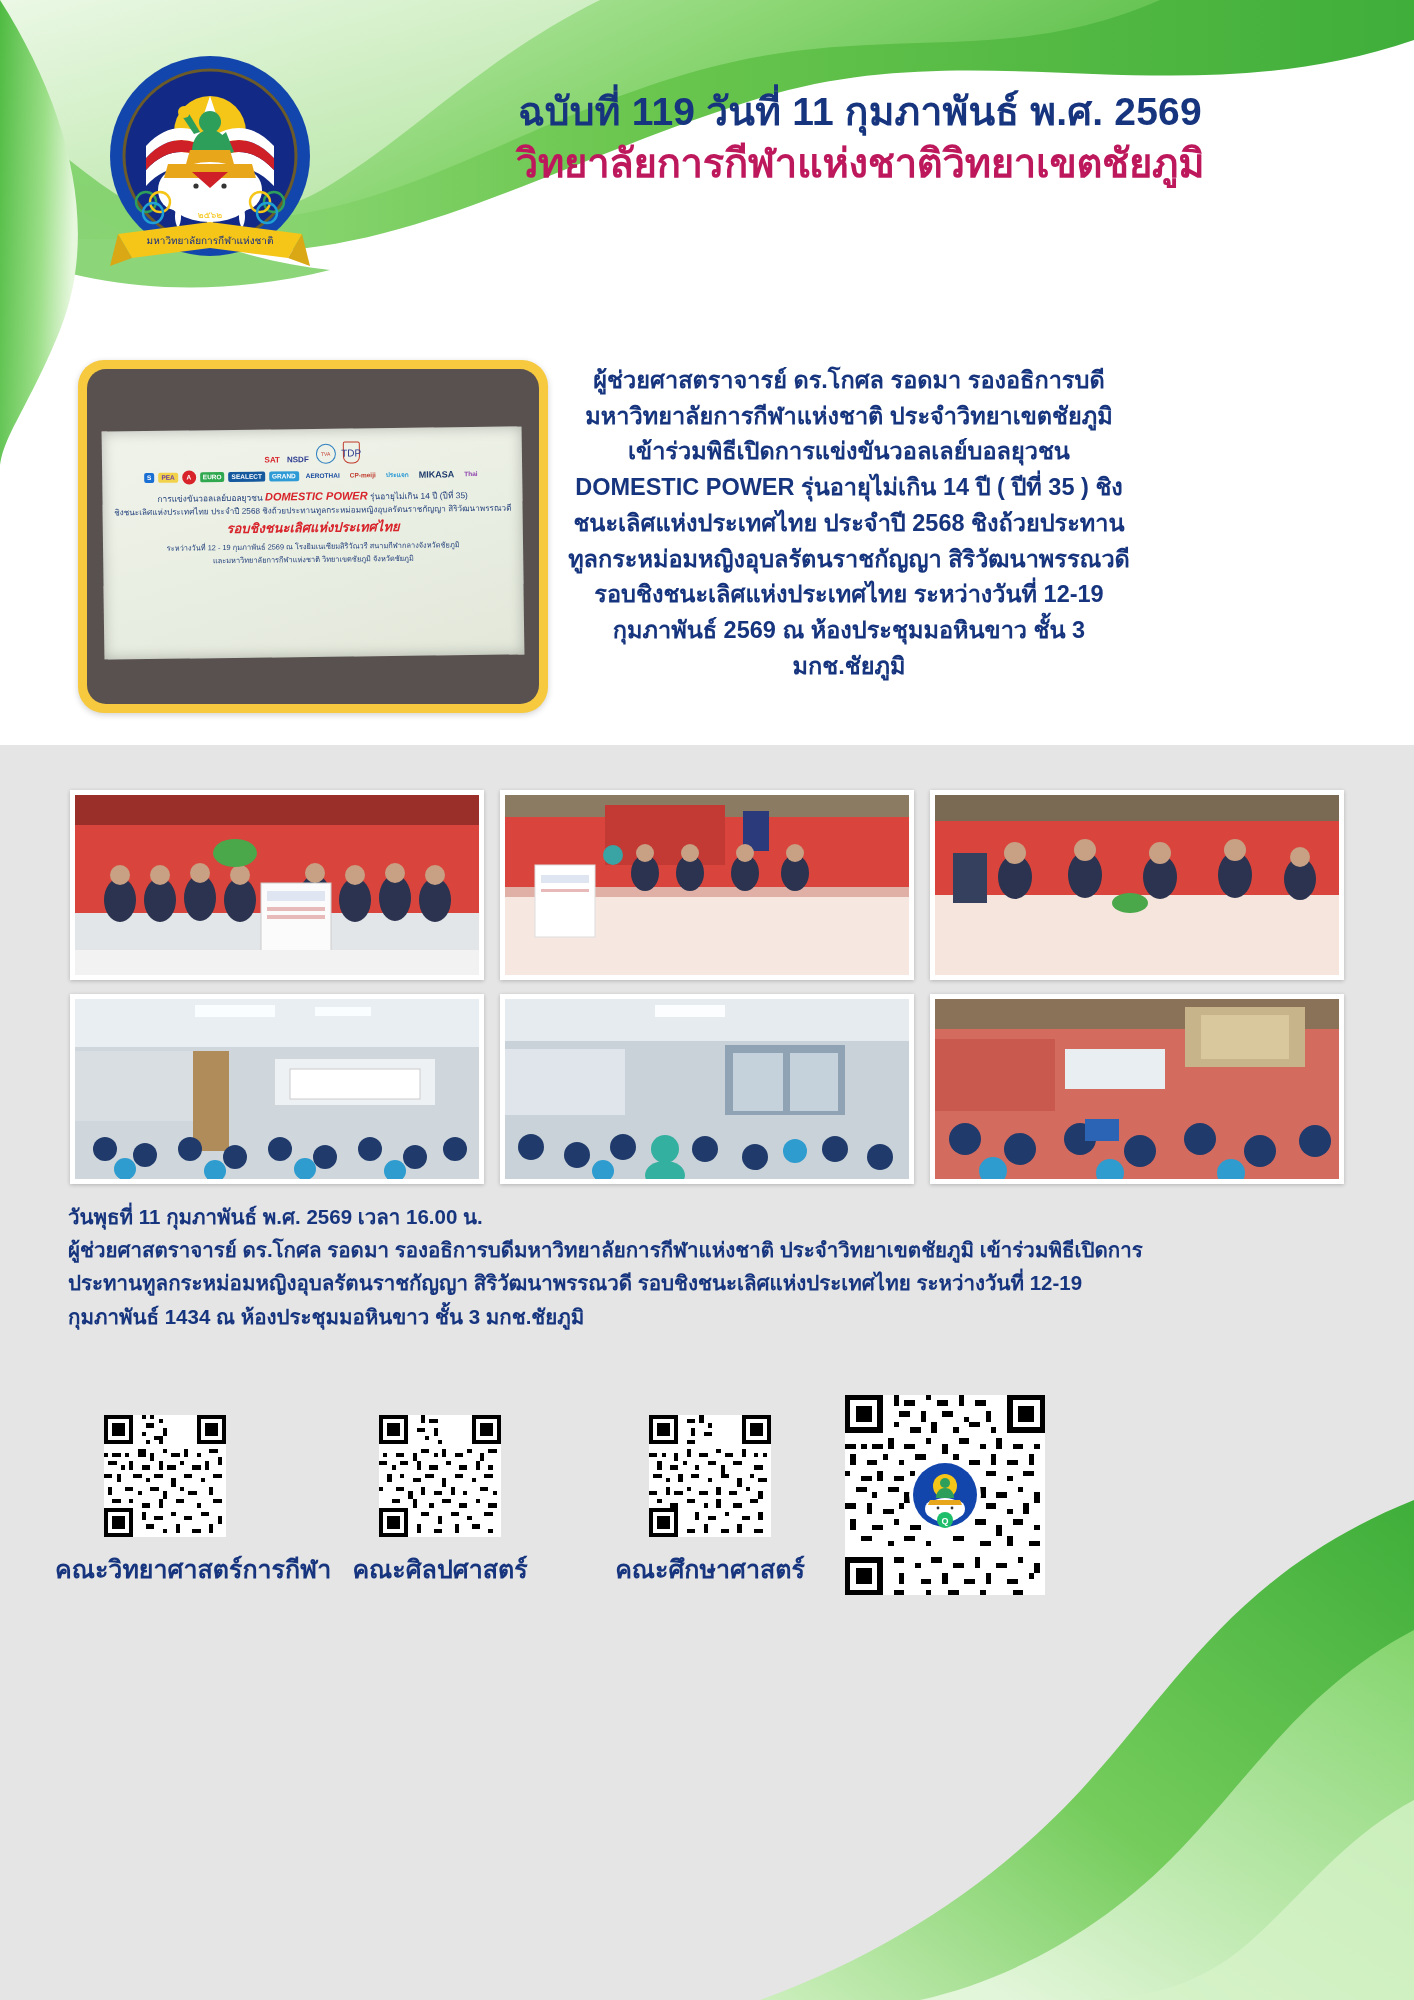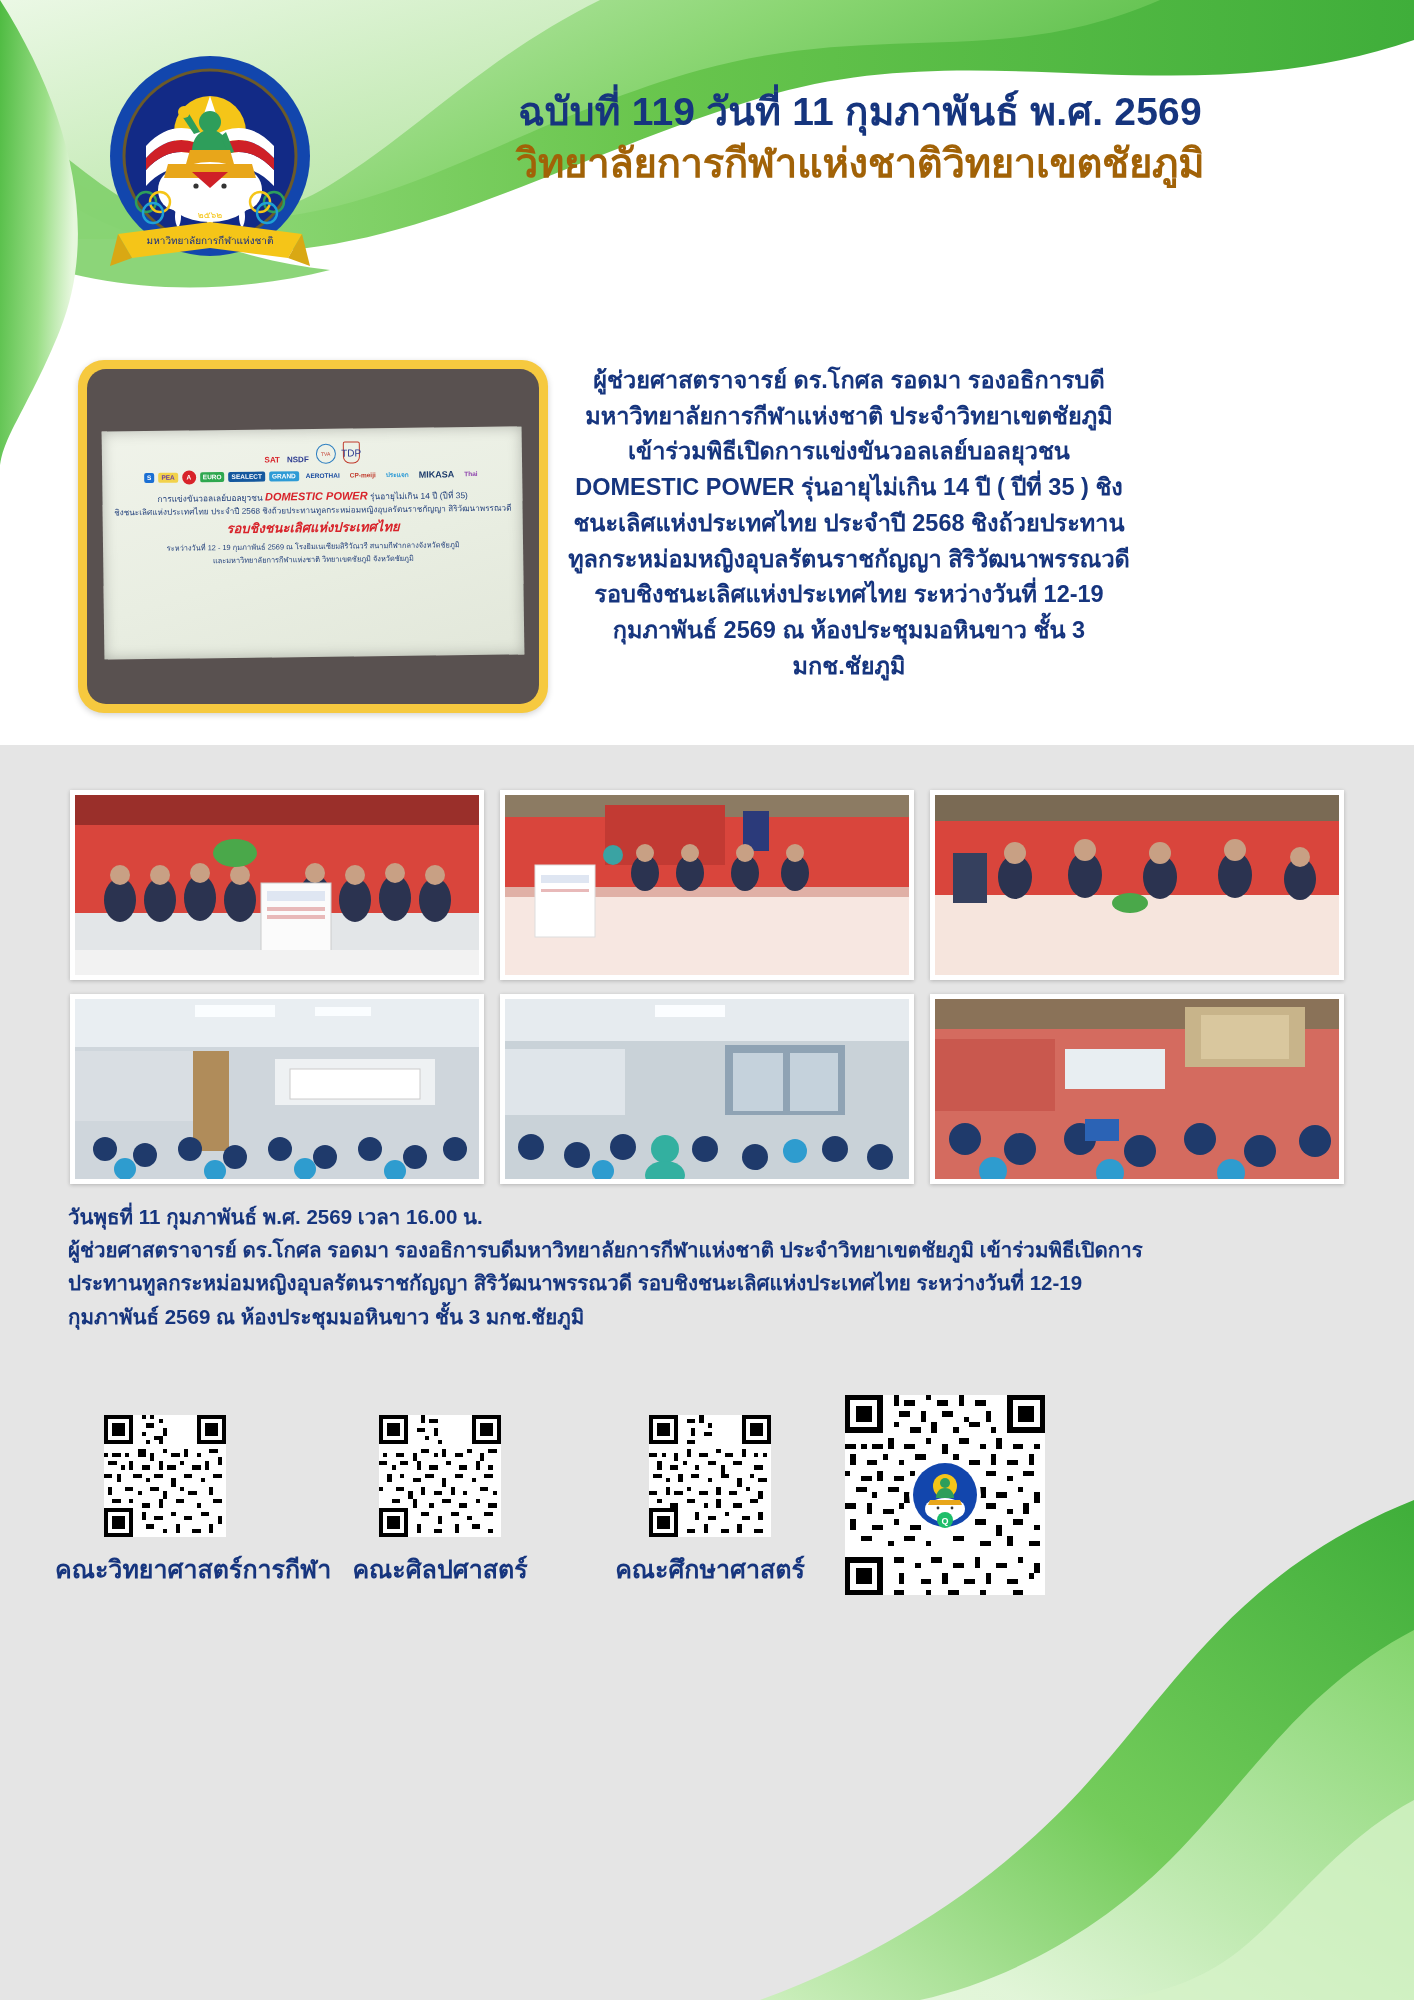--- a/index.html
+++ b/index.html
@@ -51,21 +51,21 @@
     font-size: 62px;
     font-weight: bold;
     color: #16357e;
     line-height: 1.18;
     margin-top: 6px;
     letter-spacing: -0.5px;
   }
   .sub-title {
     font-size: 40px;
     font-weight: bold;
-    color: #a16207;
+    color: #be185d;
     line-height: 1.2;
     margin-top: 2px;
     letter-spacing: -0.3px;
   }
 
   
   .emblem {
     position: absolute;
     left: 106px; top: 52px;
     width: 208px; height: 218px;
@@ -625,21 +625,21 @@
           </svg>
         </div>
       </div>
 
     </div>
 
     <div class="caption-block">
       <span class="cap-line">วันพุธที่ 11 กุมภาพันธ์ พ.ศ. 2569 เวลา 16.00 น.</span>
       <span class="cap-line">ผู้ช่วยศาสตราจารย์ ดร.โกศล รอดมา รองอธิการบดีมหาวิทยาลัยการกีฬาแห่งชาติ ประจำวิทยาเขตชัยภูมิ เข้าร่วมพิธีเปิดการ</span>
       <span class="cap-line">ประทานทูลกระหม่อมหญิงอุบลรัตนราชกัญญา สิริวัฒนาพรรณวดี รอบชิงชนะเลิศแห่งประเทศไทย ระหว่างวันที่ 12-19</span>
-      <span class="cap-line">กุมภาพันธ์ 2569 ณ ห้องประชุมมอหินขาว ชั้น 3 มกช.ชัยภูมิ</span>
+      <span class="cap-line">กุมภาพันธ์ 1434 ณ ห้องประชุมมอหินขาว ชั้น 3 มกช.ชัยภูมิ</span>
     </div>
 
     <div class="qr-row">
 
       <div class="qr-item qr1">
         <div class="qr-box">
           <svg width="122" height="122" viewBox="0 0 29 29" shape-rendering="crispEdges">
             <rect width="29" height="29" fill="#fff"></rect>
             <g fill="#000">
               <rect x="0" y="0" width="7" height="7"></rect>

